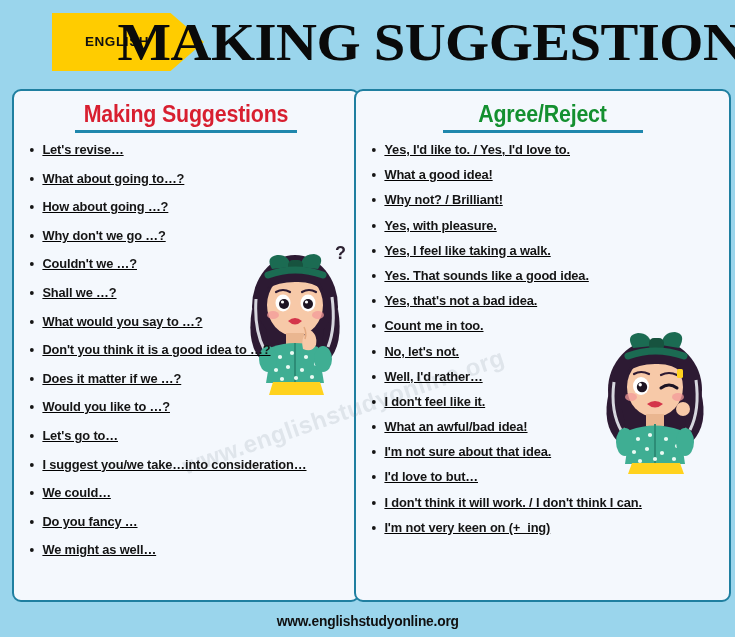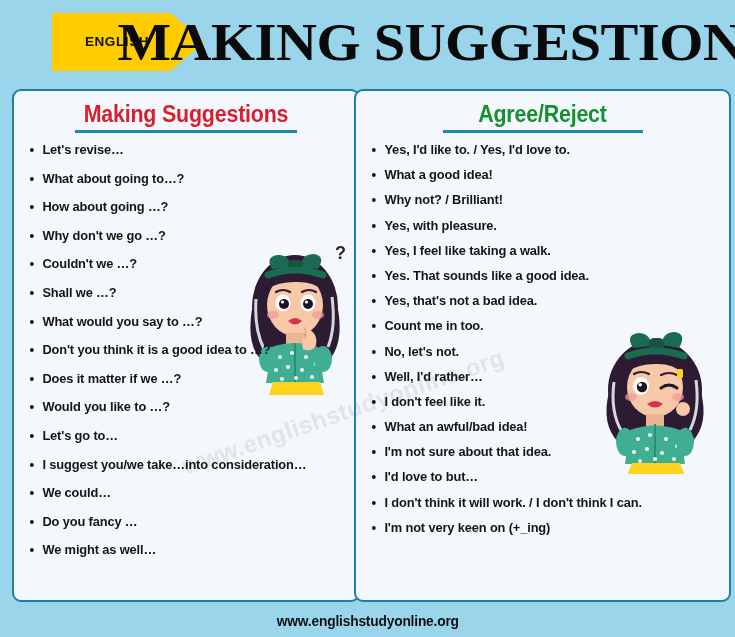--- a/index.html
+++ b/index.html
@@ -99,20 +99,21 @@
   }
   #rule-left  { width:222px; }
   #rule-right { width:200px; }
 
   ul.phrases {
     list-style:none;
     margin:9px 0 12px 0;
     padding:0 6px 0 14px;
     position:relative;
     z-index:3;
+    text-decoration:underline;
   }
   ul.phrases li {
     position:relative;
     padding-left:15px;
     color:#151515;
     font-family:"Liberation Sans", sans-serif;
     font-weight:bold;
     font-size:13.4px;
     line-height:15px;
     letter-spacing:-0.15px;

